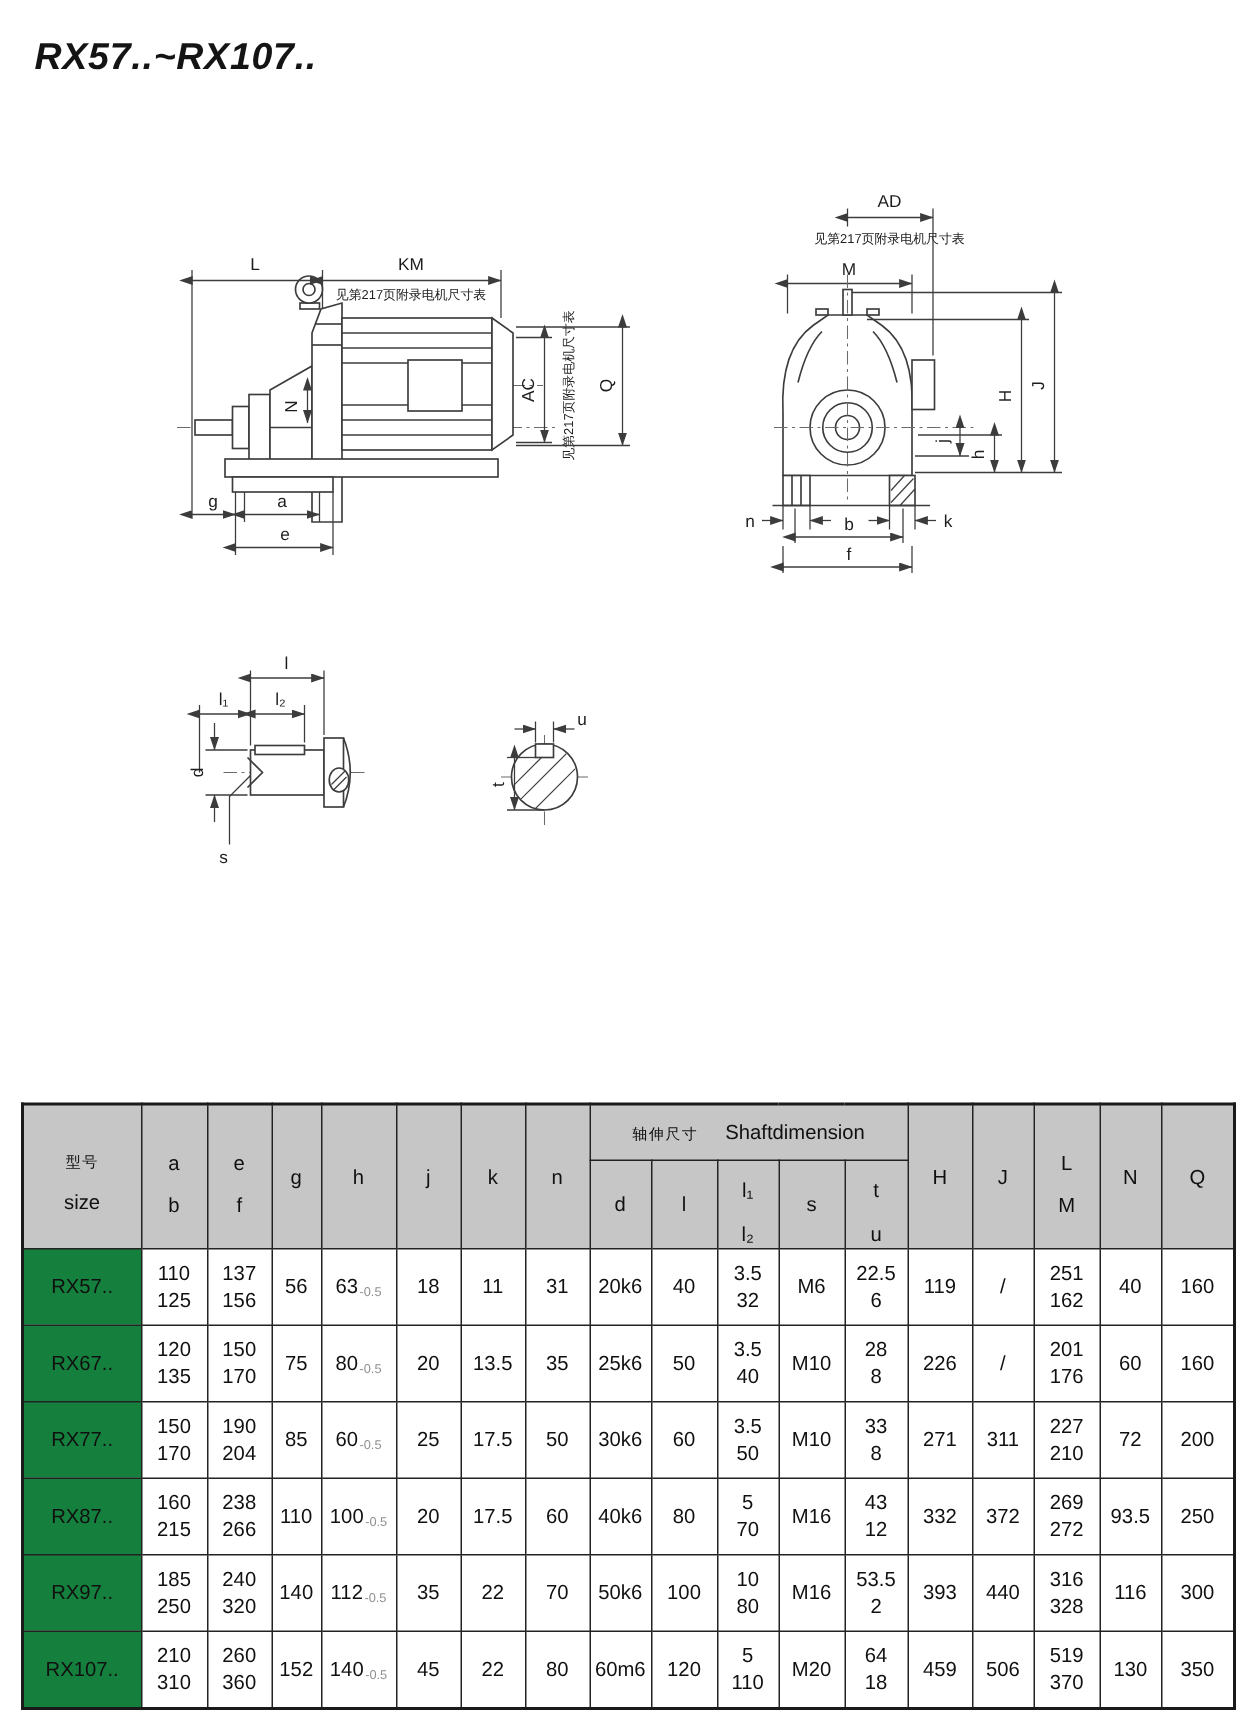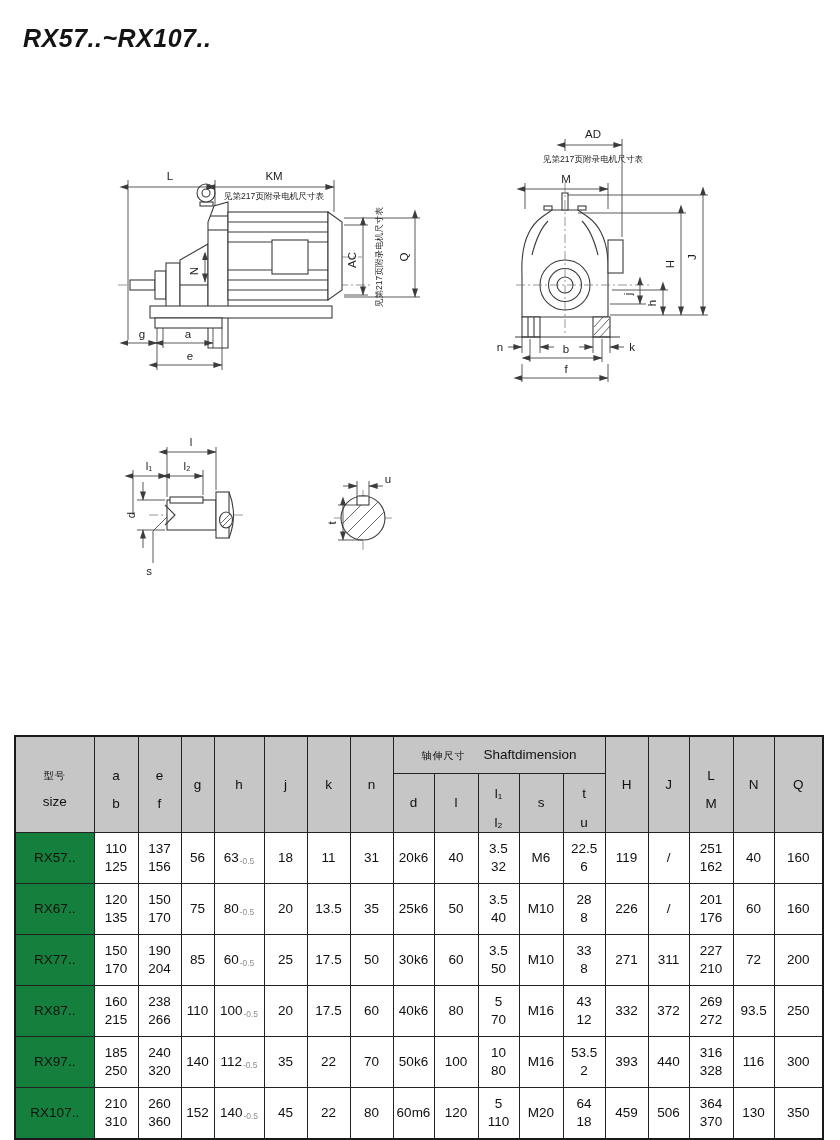--- a/index.html
+++ b/index.html
@@ -537,20 +537,20 @@
           <div>110</div>
         </td>
         <td>M20</td>
         <td>
           <div>64</div>
           <div>18</div>
         </td>
         <td>459</td>
         <td>506</td>
         <td>
-          <div>364</div>
+          <div>519</div>
           <div>370</div>
         </td>
         <td>130</td>
         <td>350</td>
       </tr>
     </tbody>
 </table>
 
 </body></html>

